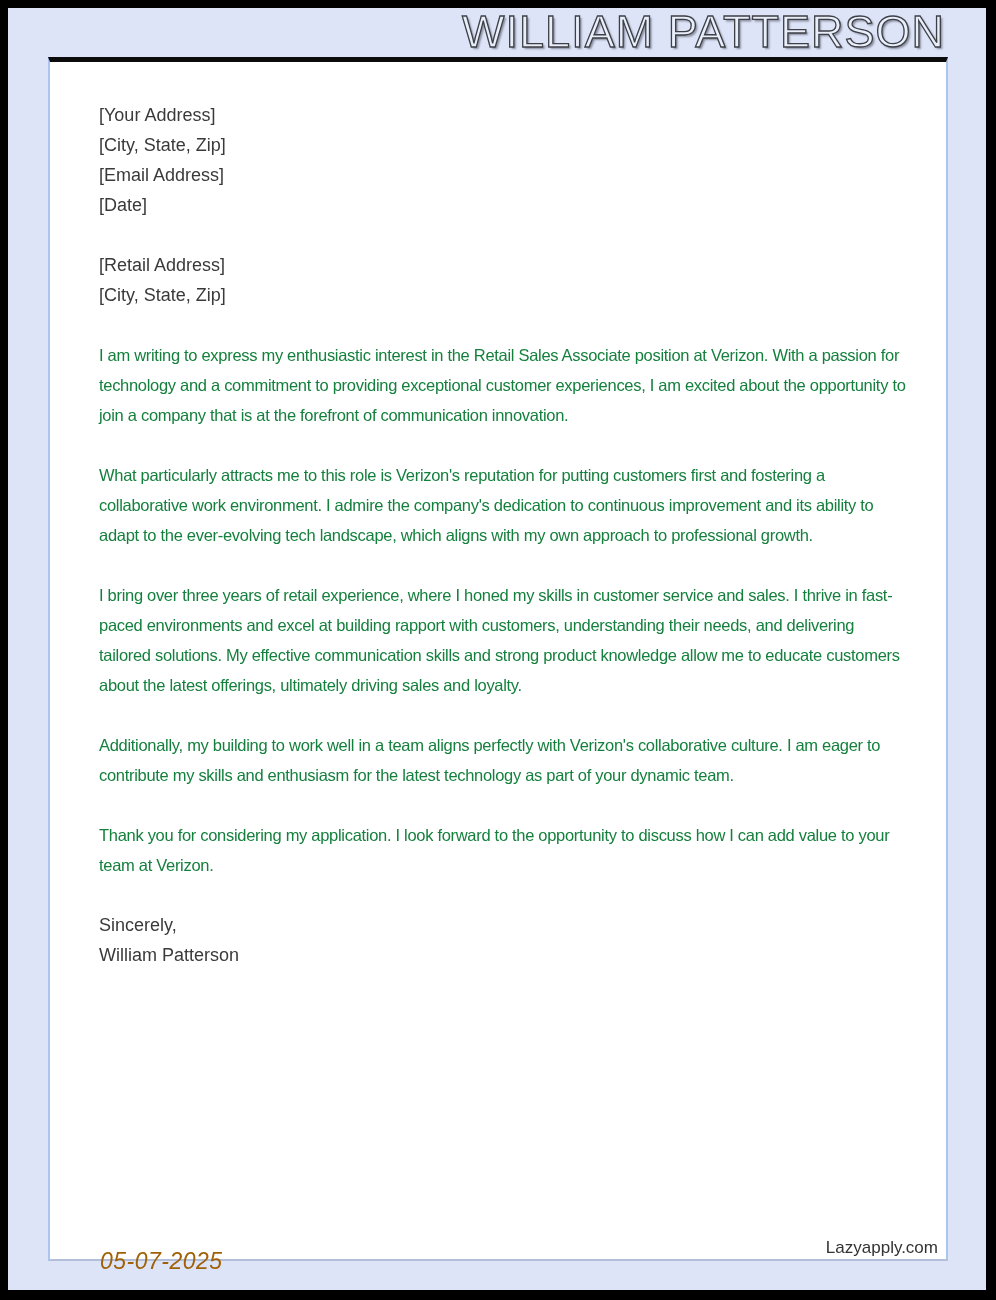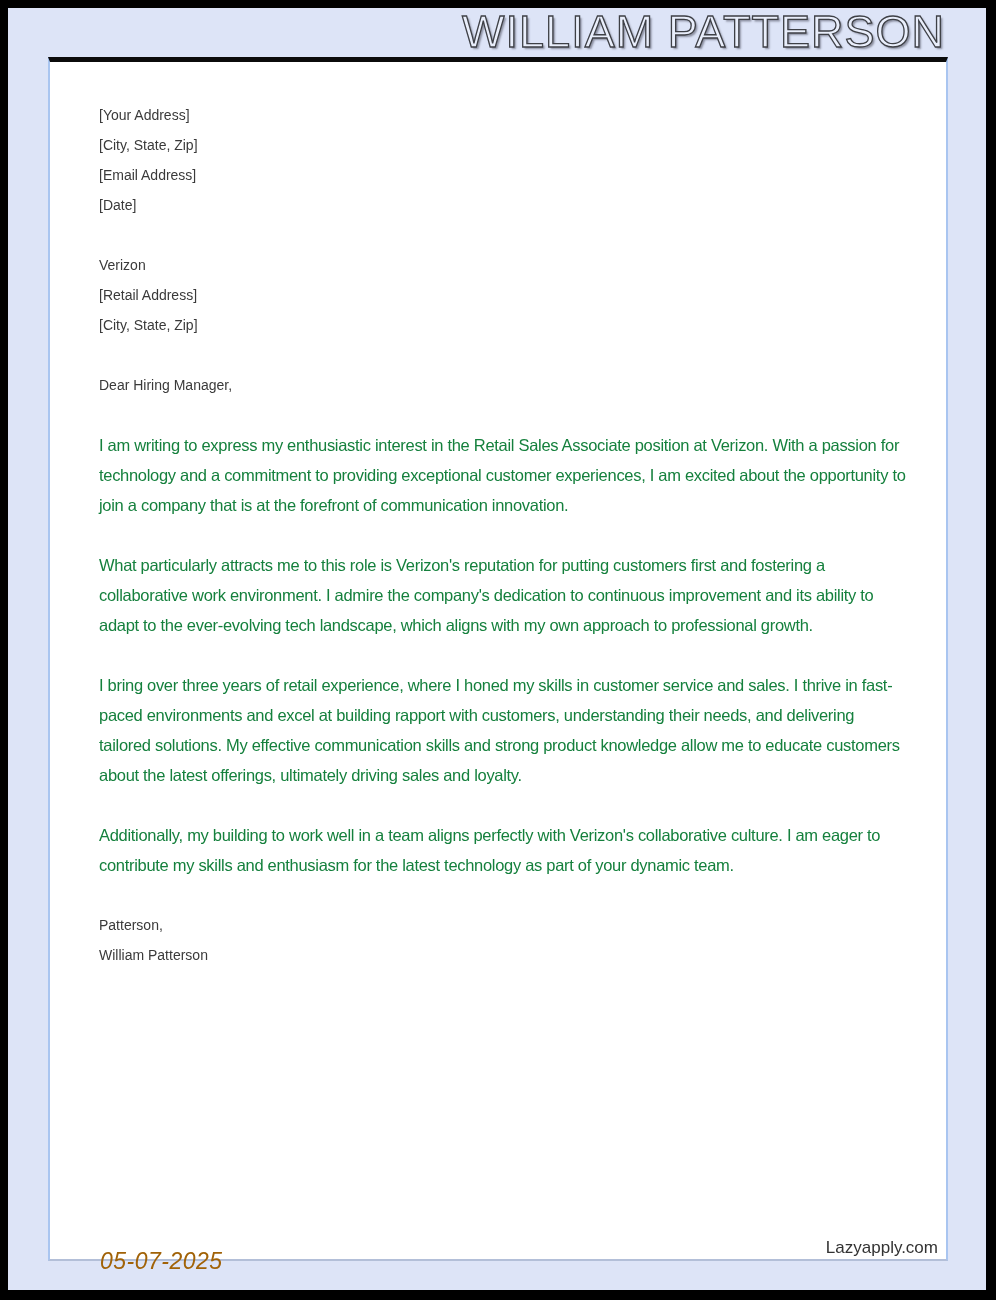--- a/index.html
+++ b/index.html
@@ -42,21 +42,21 @@
     border-right: 2px solid #a9c5f0;
     border-bottom: 2px solid #b3bfd8;
   }
   .content {
     height: 1197px;
     padding: 38px 39px 0 49px;
     overflow: hidden;
     color: #3a3a3a;
   }
   .block {
-    font-size: 14px;
+    font-size: 18px;
     line-height: 30px;
     margin-bottom: 30px;
     letter-spacing: 0;
   }
   .para {
     font-size: 16.5px;
     line-height: 30px;
     margin-bottom: 30px;
     letter-spacing: -0.3px;
     color: #15803d;
@@ -90,34 +90,33 @@
     <div class="content">
 
       <div class="block">
         <span class="line">[Your Address]</span>
         <span class="line">[City, State, Zip]</span>
         <span class="line">[Email Address]</span>
         <span class="line">[Date]</span>
       </div>
 
       <div class="block">
-        <span class="line">Verizon</span>
         <span class="line">[Retail Address]</span>
         <span class="line">[City, State, Zip]</span>
       </div>
 
-      <div class="block">Dear Hiring Manager,</div>
 
       <div class="para">I am writing to express my enthusiastic interest in the Retail Sales Associate position at Verizon. With a passion for technology and a commitment to providing exceptional customer experiences, I am excited about the opportunity to join a company that is at the forefront of communication innovation.</div>
       <div class="para">What particularly attracts me to this role is Verizon's reputation for putting customers first and fostering a collaborative work environment. I admire the company's dedication to continuous improvement and its ability to adapt to the ever-evolving tech landscape, which aligns with my own approach to professional growth.</div>
       <div class="para">I bring over three years of retail experience, where I honed my skills in customer service and sales. I thrive in fast-paced environments and excel at building rapport with customers, understanding their needs, and delivering tailored solutions. My effective communication skills and strong product knowledge allow me to educate customers about the latest offerings, ultimately driving sales and loyalty.</div>
       <div class="para">Additionally, my building to work well in a team aligns perfectly with Verizon's collaborative culture. I am eager to contribute my skills and enthusiasm for the latest technology as part of your dynamic team.</div>
+      <div class="para">Thank you for considering my application. I look forward to the opportunity to discuss how I can add value to your team at Verizon.</div>
 
       <div class="block">
-        <span class="line">Patterson,</span>
+        <span class="line">Sincerely,</span>
         <span class="line">William Patterson</span>
       </div>
 
     </div>
 
     <div class="watermark">Lazyapply.com</div>
   </div>
 
   <div class="date">05-07-2025</div>
 </div>

